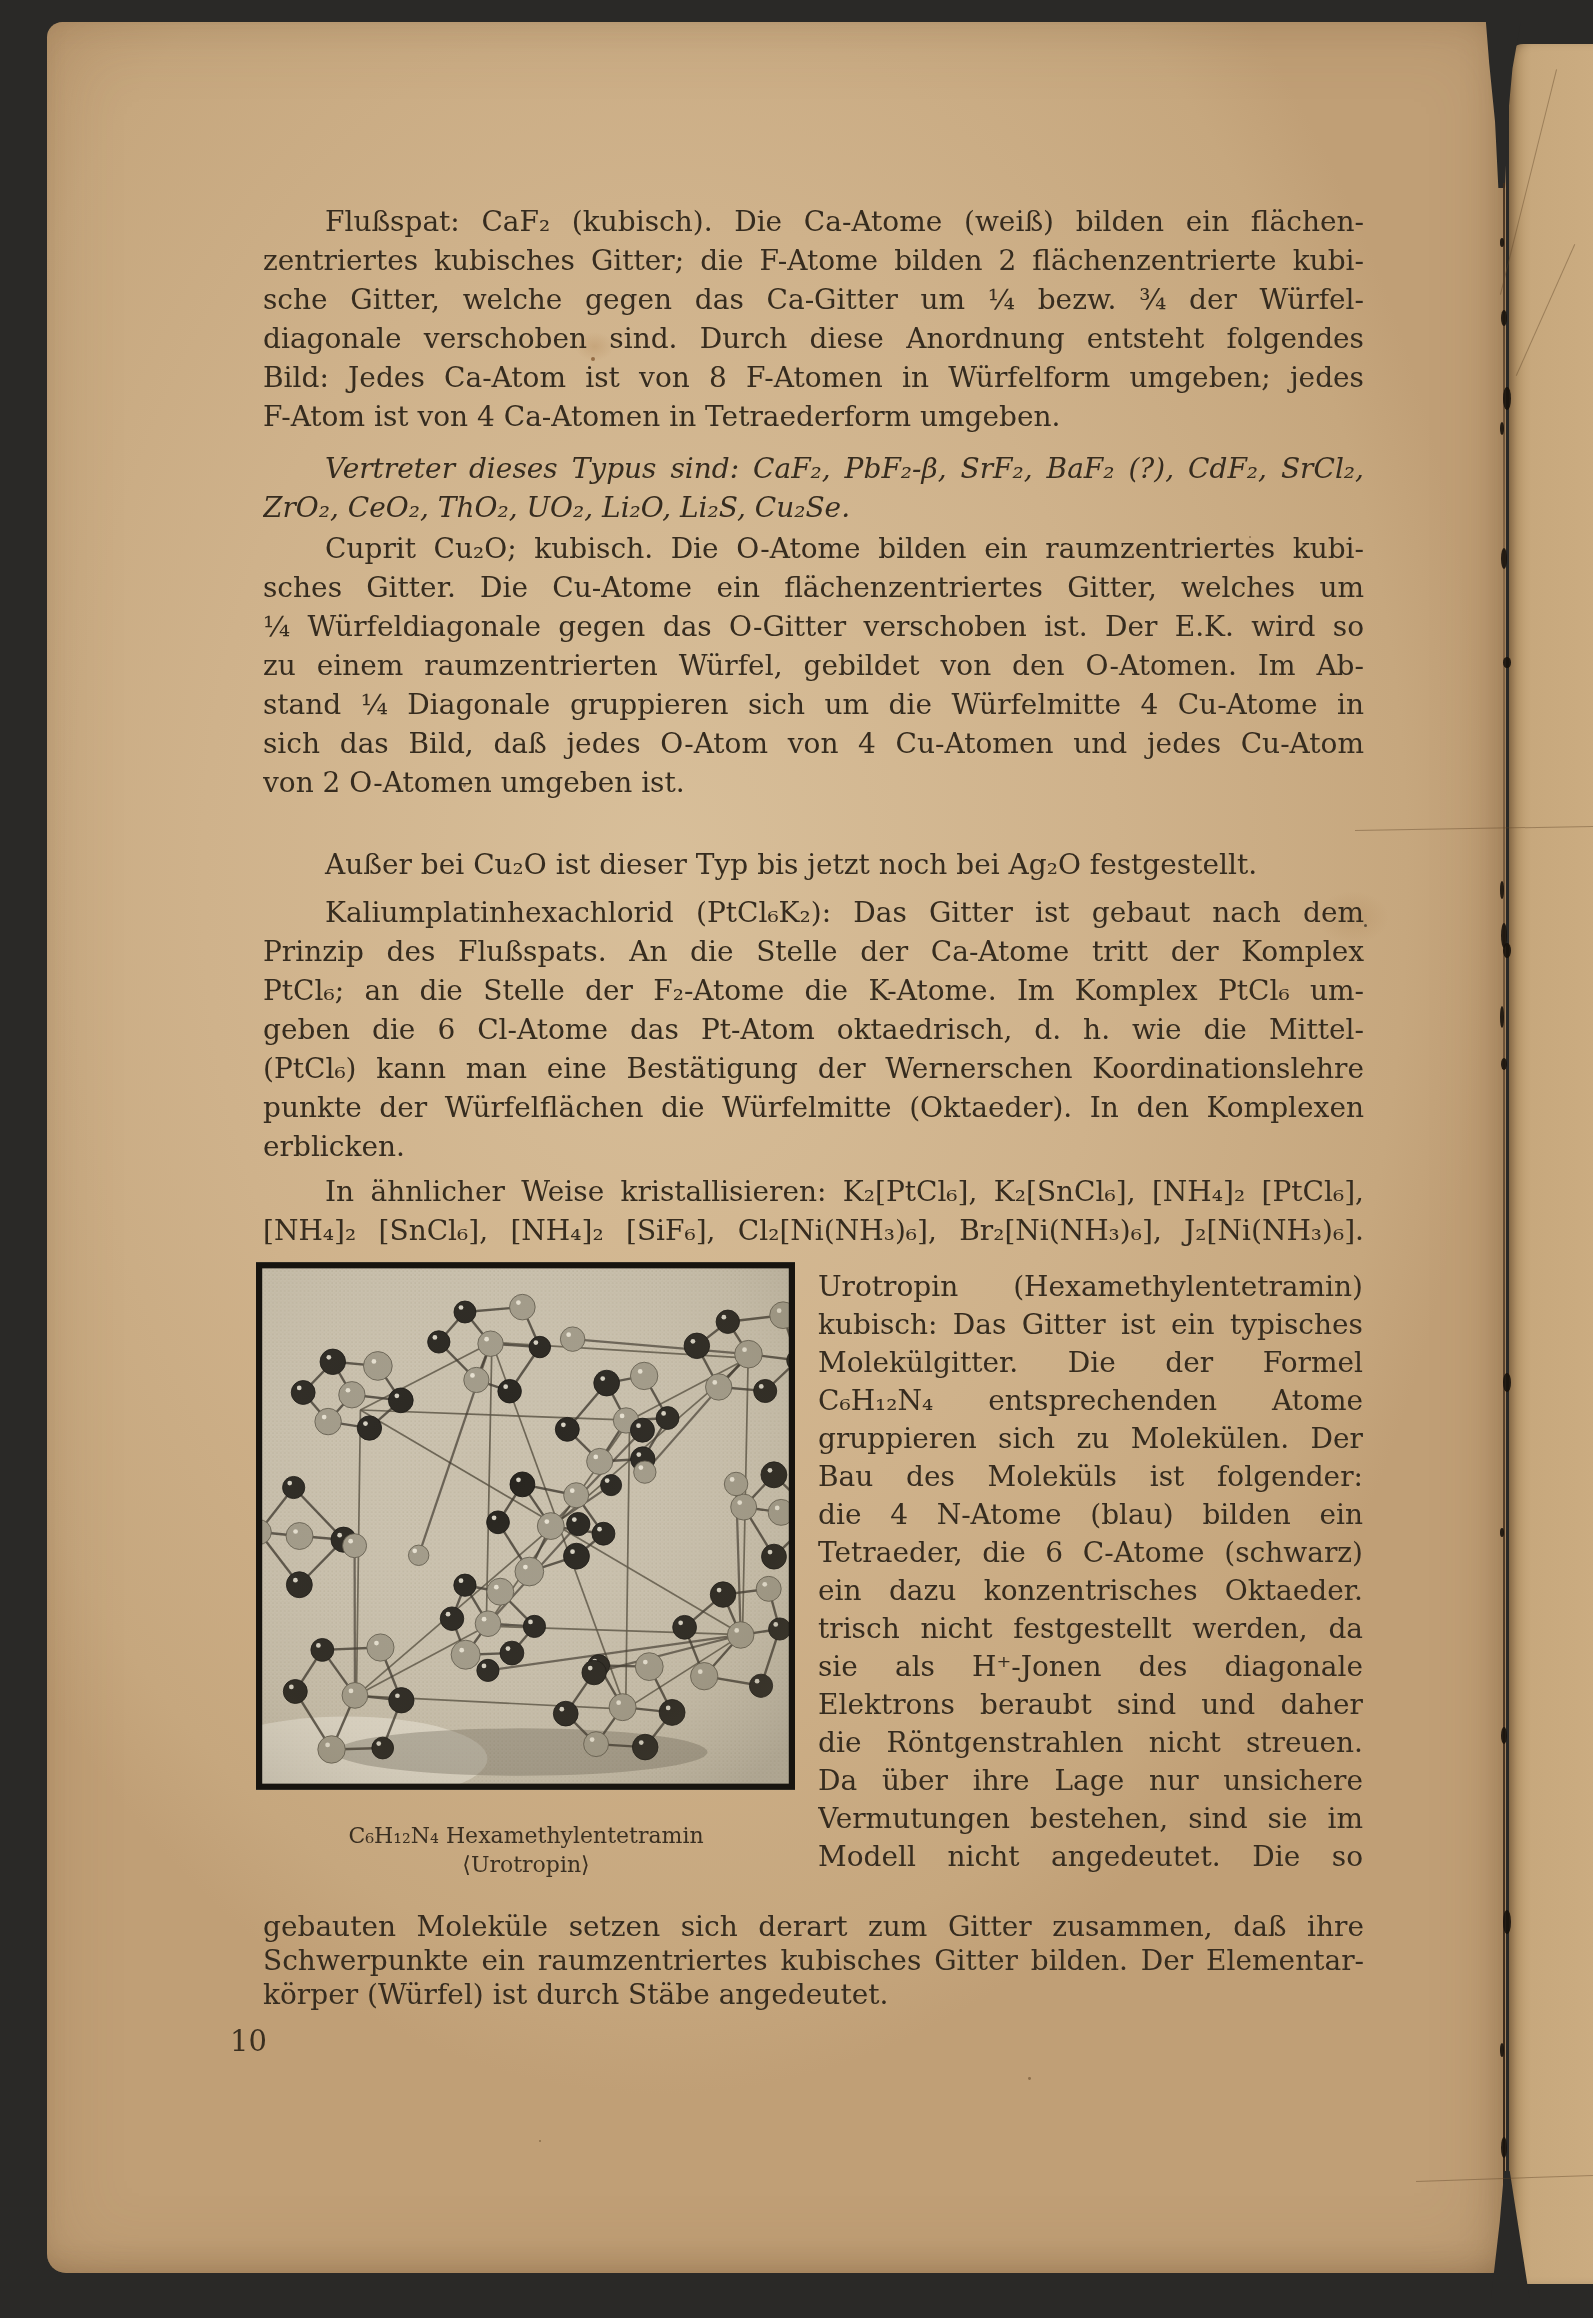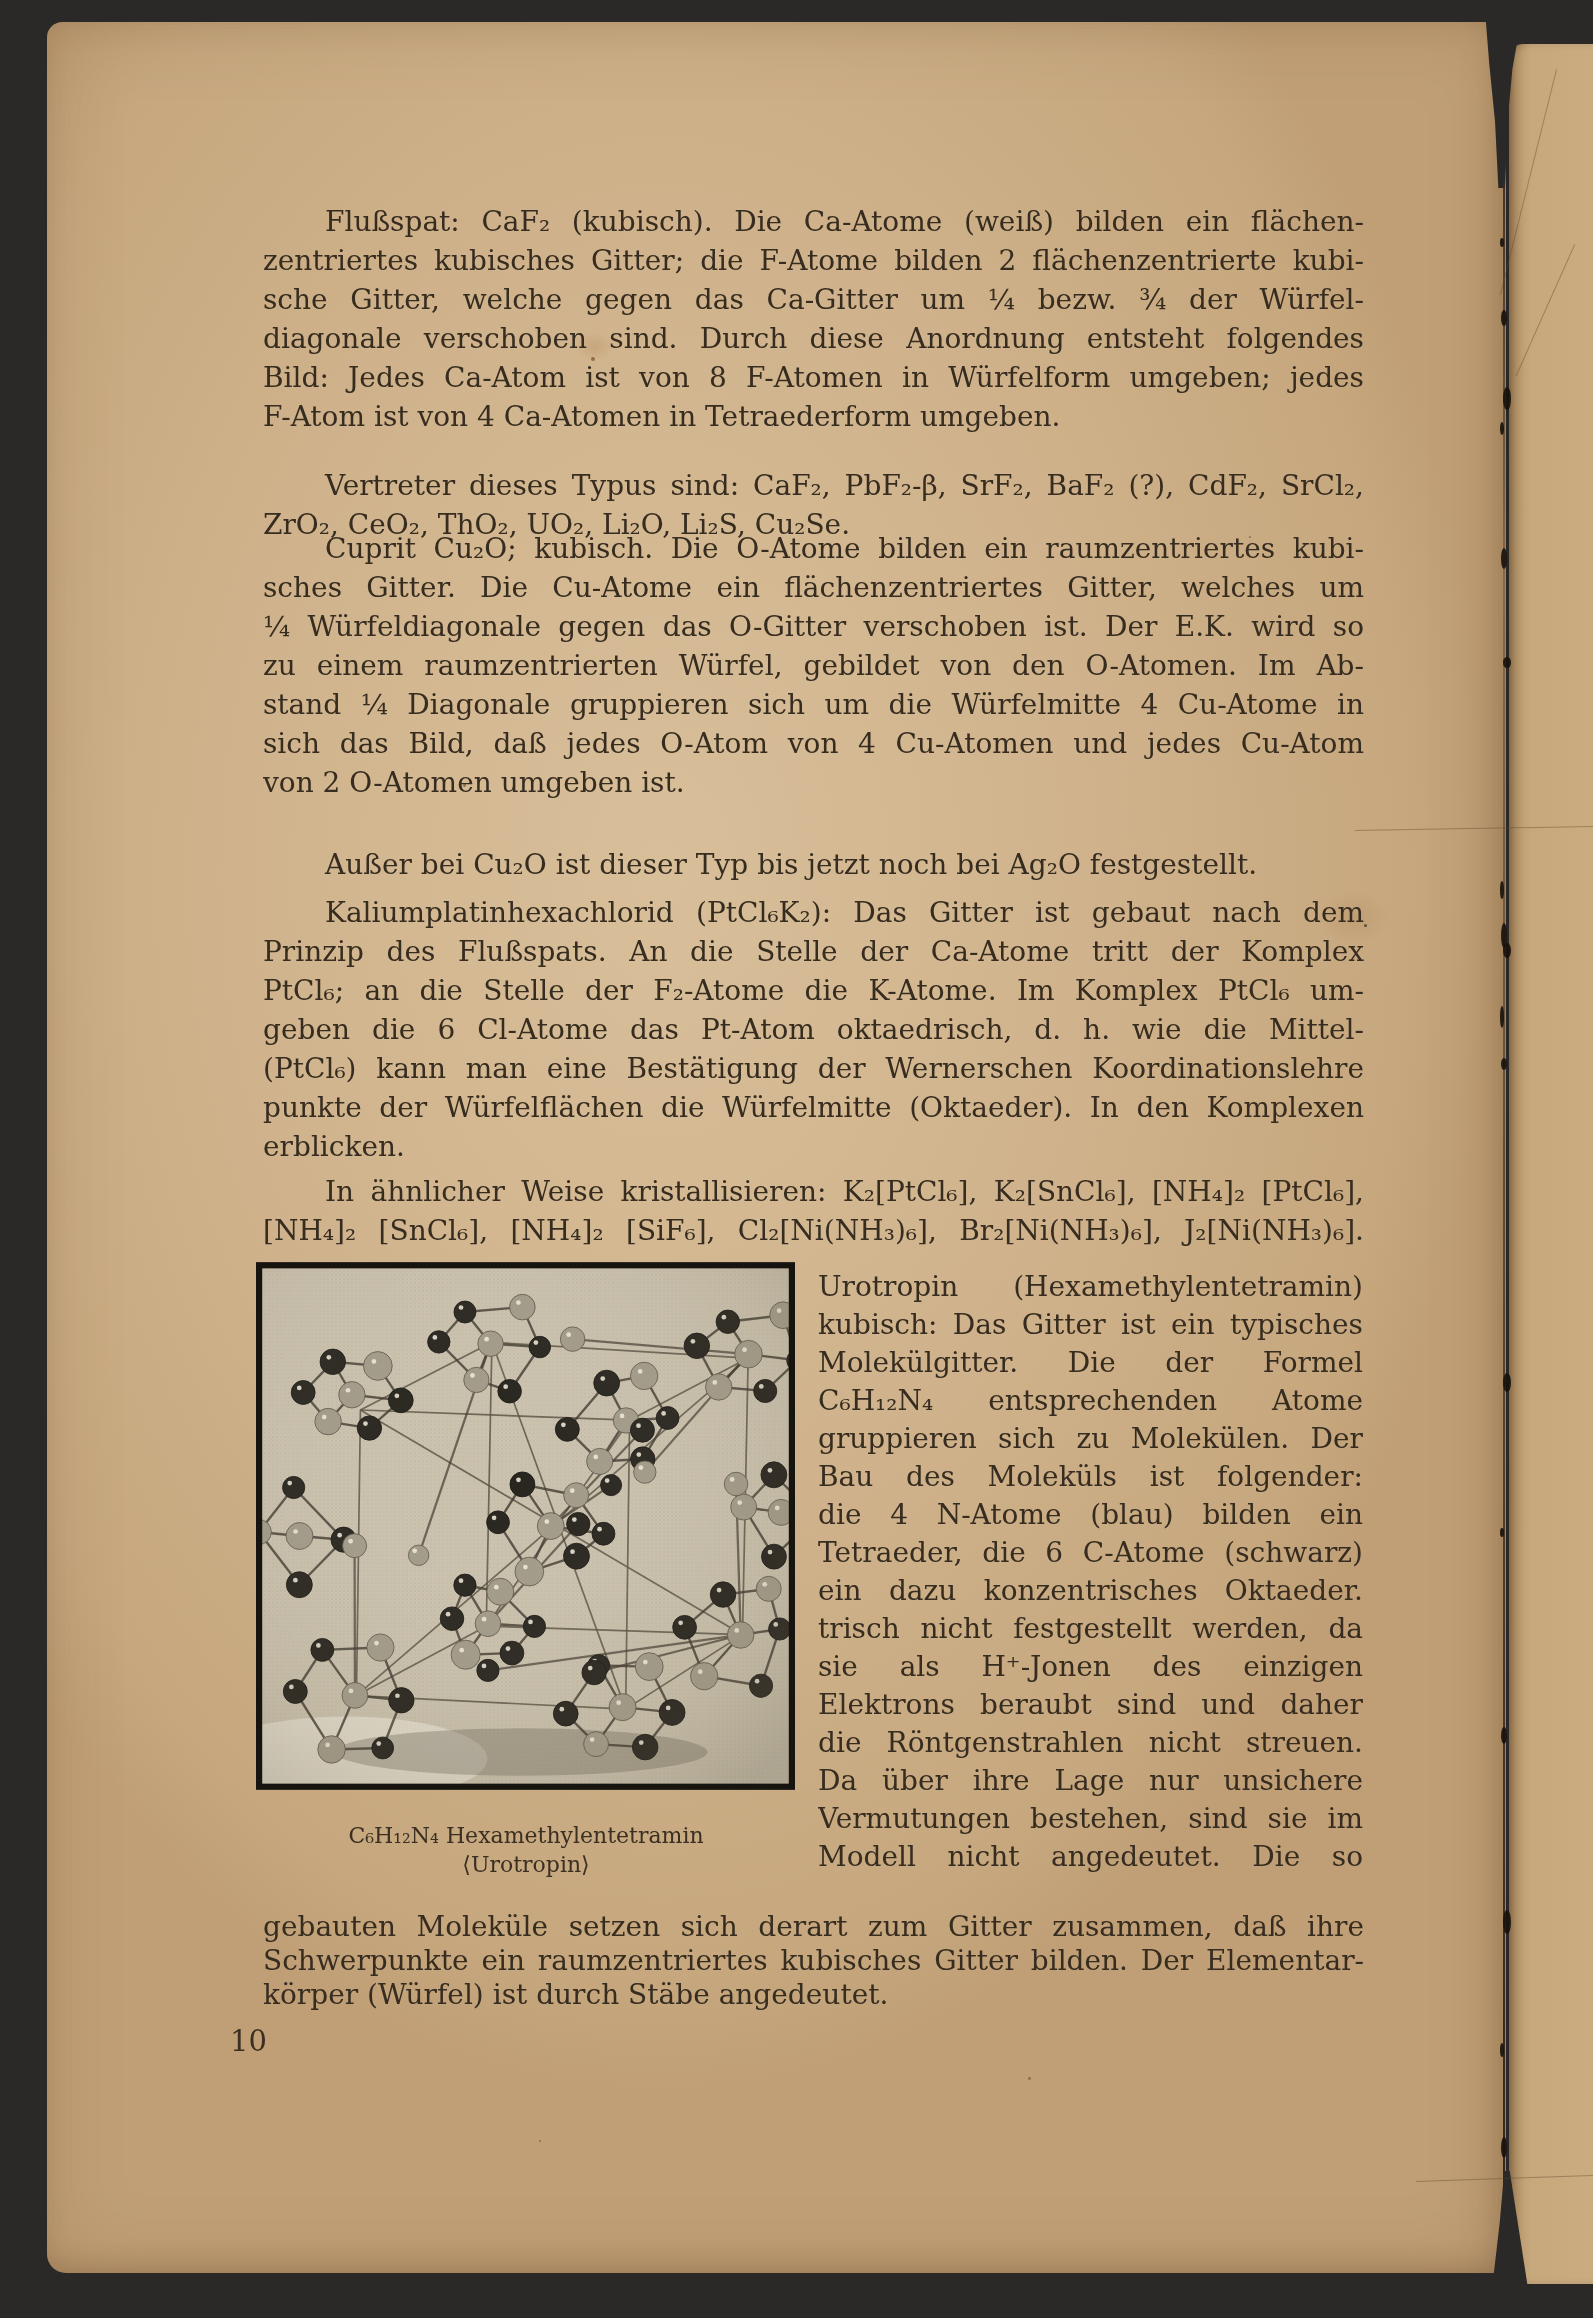--- a/index.html
+++ b/index.html
@@ -94,21 +94,21 @@
 <div class="speck" style="left:539px;top:2140px;width:2.2px;height:2.2px;background:rgba(90,64,36,.5);"></div>
 
 <div class="tb" style="left:263px;top:202px;width:1101px;line-height:39px;">
     <div class="tl ind"><span class="b">Flußspat: CaF₂ </span><span>(kubisch). Die Ca-Atome (weiß) bilden ein flächen-</span></div>
     <div class="tl"><span>zentriertes kubisches Gitter; die F-Atome bilden 2 flächenzentrierte kubi-</span></div>
     <div class="tl"><span>sche Gitter, welche gegen das Ca-Gitter um ¼ bezw. ¾ der Würfel-</span></div>
     <div class="tl"><span>diagonale verschoben sind. Durch diese Anordnung entsteht folgendes</span></div>
     <div class="tl"><span>Bild: Jedes Ca-Atom ist von 8 F-Atomen in Würfelform umgeben; jedes</span></div>
     <div class="tl end"><span>F-Atom ist von 4 Ca-Atomen in Tetraederform umgeben.</span></div>
   </div>
-<div class="tb" style="left:263px;top:466px;width:1101px;line-height:39px;">
+<div class="tb" style="left:263px;top:449px;width:1101px;line-height:39px;font-style:italic;">
     <div class="tl ind"><span>Vertreter dieses Typus sind: CaF₂, PbF₂-β, SrF₂, BaF₂ (?), CdF₂, SrCl₂,</span></div>
     <div class="tl end"><span>ZrO₂, CeO₂, ThO₂, UO₂, Li₂O, Li₂S, Cu₂Se.</span></div>
   </div>
 <div class="tb" style="left:263px;top:529px;width:1101px;line-height:39px;">
     <div class="tl ind"><span class="b">Cuprit Cu₂O; </span><span>kubisch. Die O-Atome bilden ein raumzentriertes kubi-</span></div>
     <div class="tl"><span>sches Gitter. Die Cu-Atome ein flächenzentriertes Gitter, welches um</span></div>
     <div class="tl"><span>¼ Würfeldiagonale gegen das O-Gitter verschoben ist. Der E.K. wird so</span></div>
     <div class="tl"><span>zu einem raumzentrierten Würfel, gebildet von den O-Atomen. Im Ab-</span></div>
     <div class="tl"><span>stand ¼ Diagonale gruppieren sich um die Würfelmitte 4 Cu-Atome in</span></div>
     <div class="tl"><span>sich das Bild, daß jedes O-Atom von 4 Cu-Atomen und jedes Cu-Atom</span></div>
@@ -134,21 +134,21 @@
     <div class="tl"><span class="b">Urotropin (Hexamethylentetramin)</span></div>
     <div class="tl"><span>kubisch: Das Gitter ist ein typisches</span></div>
     <div class="tl"><span>Molekülgitter. Die der Formel</span></div>
     <div class="tl"><span>C₆H₁₂N₄ entsprechenden Atome</span></div>
     <div class="tl"><span>gruppieren sich zu Molekülen. Der</span></div>
     <div class="tl"><span>Bau des Moleküls ist folgender:</span></div>
     <div class="tl"><span>die 4 N-Atome (blau) bilden ein</span></div>
     <div class="tl"><span>Tetraeder, die 6 C-Atome (schwarz)</span></div>
     <div class="tl"><span>ein dazu konzentrisches Oktaeder.</span></div>
     <div class="tl"><span>trisch nicht festgestellt werden, da</span></div>
-    <div class="tl"><span>sie als H⁺-Jonen des einzigen</span></div>
+    <div class="tl"><span>sie als H⁺-Jonen des diagonale</span></div>
     <div class="tl"><span>Elektrons beraubt sind und daher</span></div>
     <div class="tl"><span>die Röntgenstrahlen nicht streuen.</span></div>
     <div class="tl"><span>Da über ihre Lage nur unsichere</span></div>
     <div class="tl"><span>Vermutungen bestehen, sind sie im</span></div>
     <div class="tl"><span>Modell nicht angedeutet. Die so</span></div>
   </div>
 <div class="tb" style="left:263px;top:1910px;width:1101px;line-height:34px;">
     <div class="tl"><span>gebauten Moleküle setzen sich derart zum Gitter zusammen, daß ihre</span></div>
     <div class="tl"><span>Schwerpunkte ein raumzentriertes kubisches Gitter bilden. Der Elementar-</span></div>
     <div class="tl end"><span>körper (Würfel) ist durch Stäbe angedeutet.</span></div>

